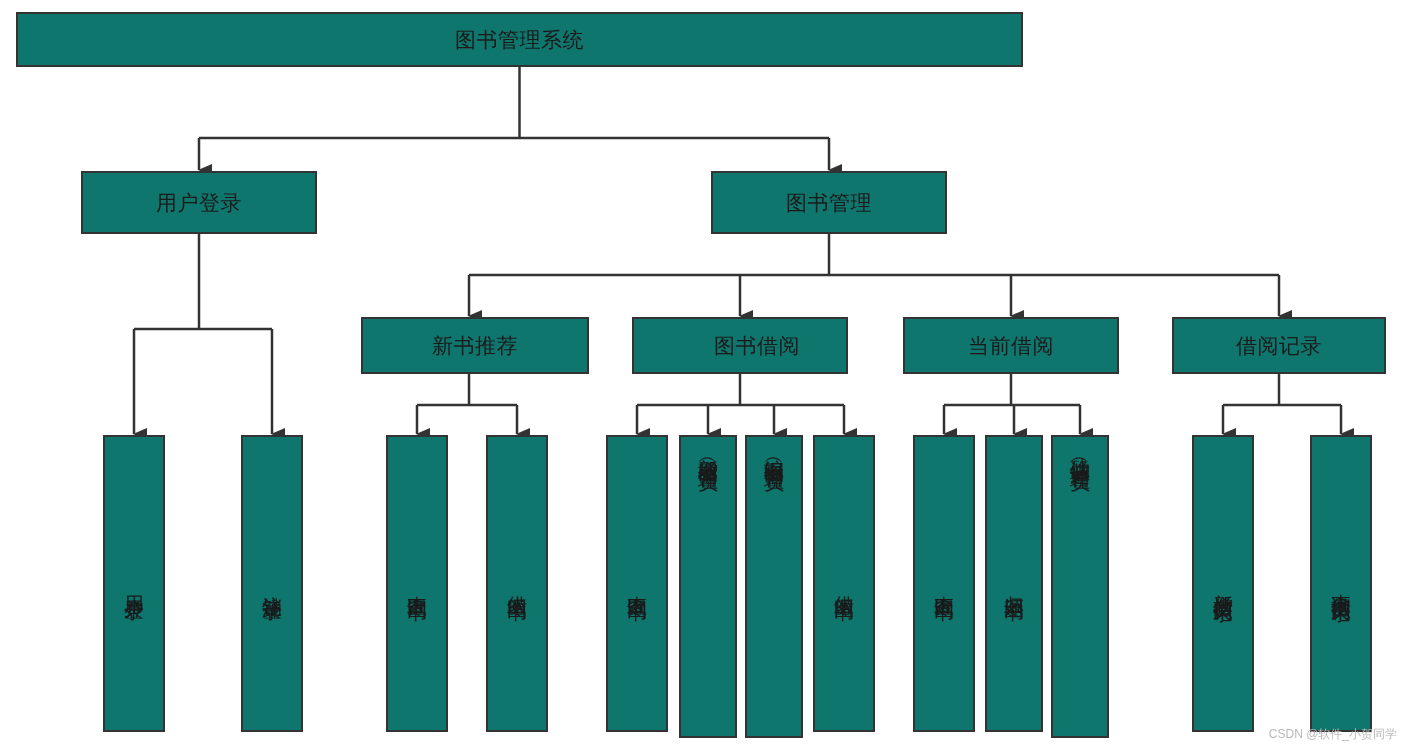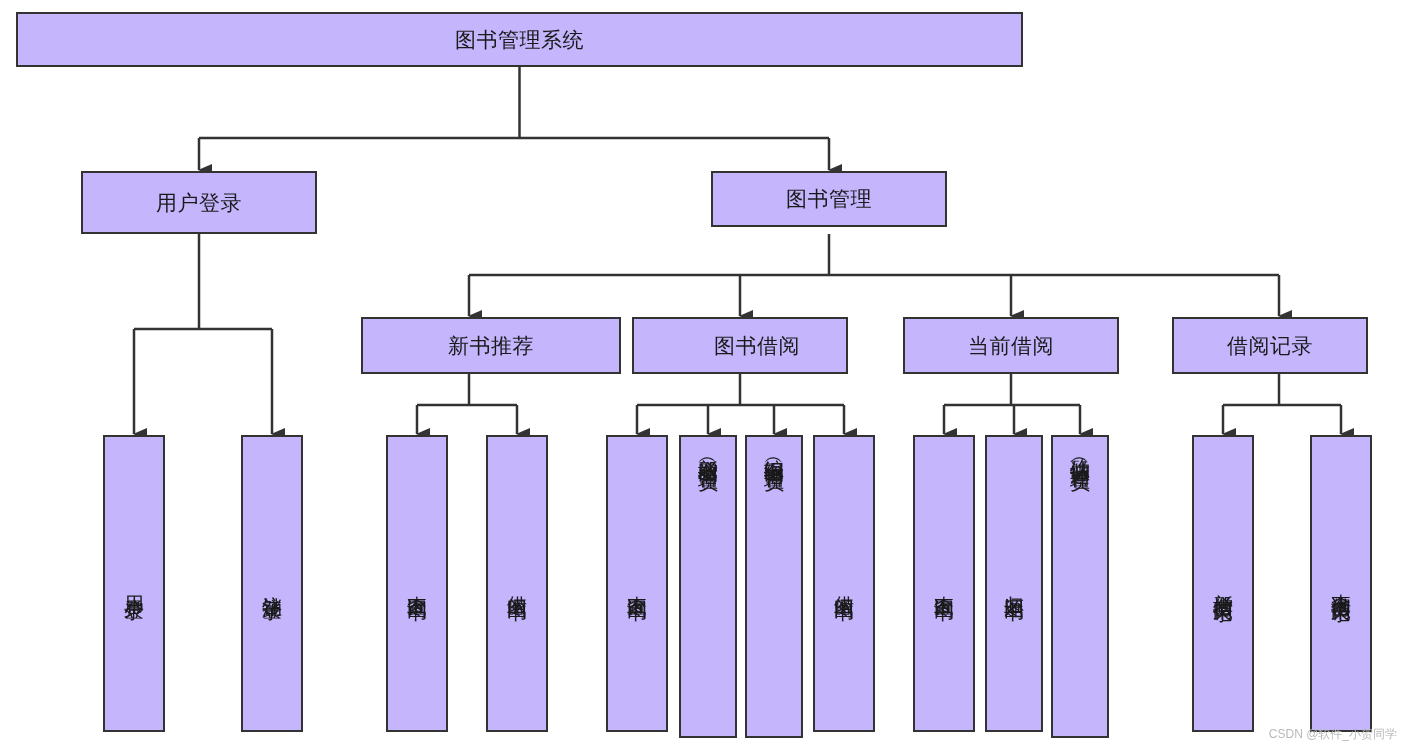--- a/index.html
+++ b/index.html
@@ -22,21 +22,21 @@
   svg.diagram-canvas {
     position: absolute;
     top: 0;
     left: 0;
     width: 1405px;
     height: 747px;
   }
   .node-box {
     position: absolute;
     box-sizing: border-box;
-    background: #c4b5fd;
+    background: #0f766e;
     border: 2px solid #333333;
     display: flex;
     align-items: center;
     justify-content: center;
     overflow: hidden;
     text-align: center;
   }
   .node-label-h {
     font-size: 21px;
     color: #1a1a1a;
@@ -120,33 +120,33 @@
       </g>
   </svg>
 
   <div id="boxes-layer">
       <div class="node-box" style="left: 16px; top: 12px; width: 1007px; height: 55px;">
         <span class="node-label-h">图书管理系统</span>
       </div>
       <div class="node-box" style="left: 81px; top: 171px; width: 236px; height: 63px;">
         <span class="node-label-h">用户登录</span>
       </div>
-      <div class="node-box" style="left: 711px; top: 171px; width: 236px; height: 56px;">
+      <div class="node-box" style="left: 711px; top: 171px; width: 236px; height: 63px;">
         <span class="node-label-h">图书管理</span>
       </div>
-      <div class="node-box" style="left: 361px; top: 317px; width: 260px; height: 57px;">
+      <div class="node-box" style="left: 361px; top: 317px; width: 228px; height: 57px;">
         <span class="node-label-h">新书推荐</span>
       </div>
       <div class="node-box" style="left: 632px; top: 317px; width: 216px; height: 57px; padding-left: 34px;">
         <span class="node-label-h">图书借阅</span>
       </div>
       <div class="node-box" style="left: 903px; top: 317px; width: 216px; height: 57px;">
         <span class="node-label-h">当前借阅</span>
       </div>
-      <div class="node-box" style="left: 1172px; top: 317px; width: 196px; height: 57px;">
+      <div class="node-box" style="left: 1172px; top: 317px; width: 214px; height: 57px;">
         <span class="node-label-h">借阅记录</span>
       </div>
       <div class="node-box vertical centered" style="left: 103px; top: 435px; width: 62px; height: 297px;">
         <span class="node-label-v">用户登录</span>
       </div>
       <div class="node-box vertical centered" style="left: 241px; top: 435px; width: 62px; height: 297px;">
         <span class="node-label-v">注销登录</span>
       </div>
       <div class="node-box vertical centered" style="left: 386px; top: 435px; width: 62px; height: 297px;">
         <span class="node-label-v">查询图书</span>

